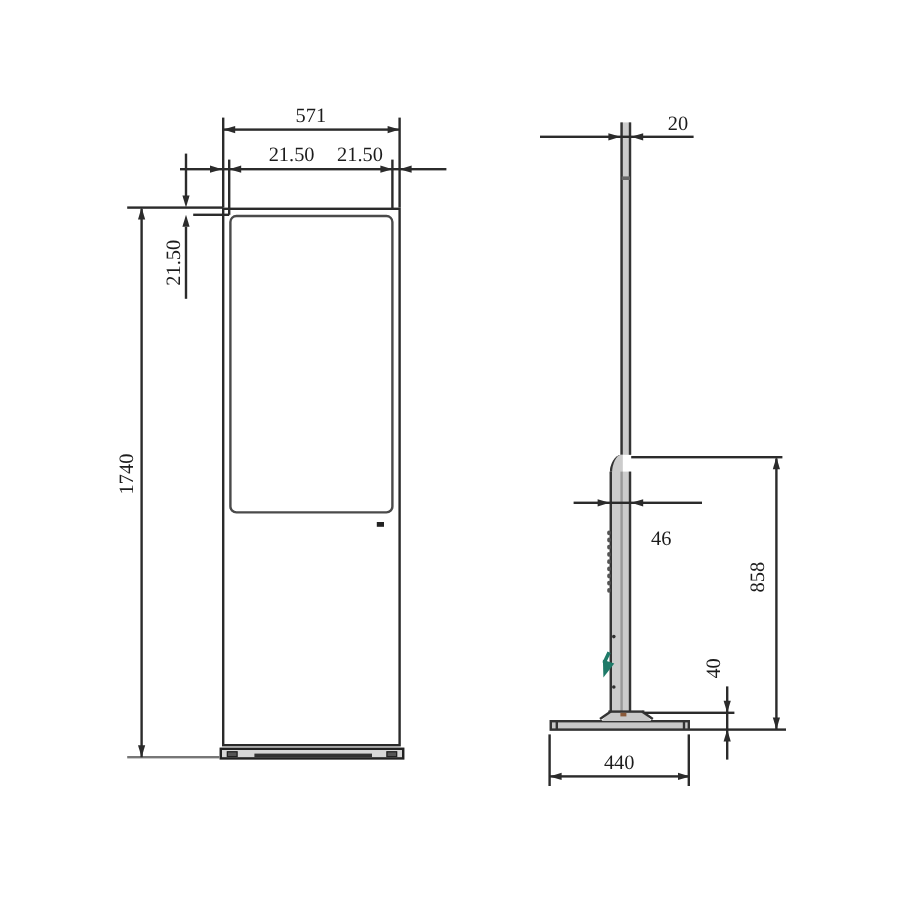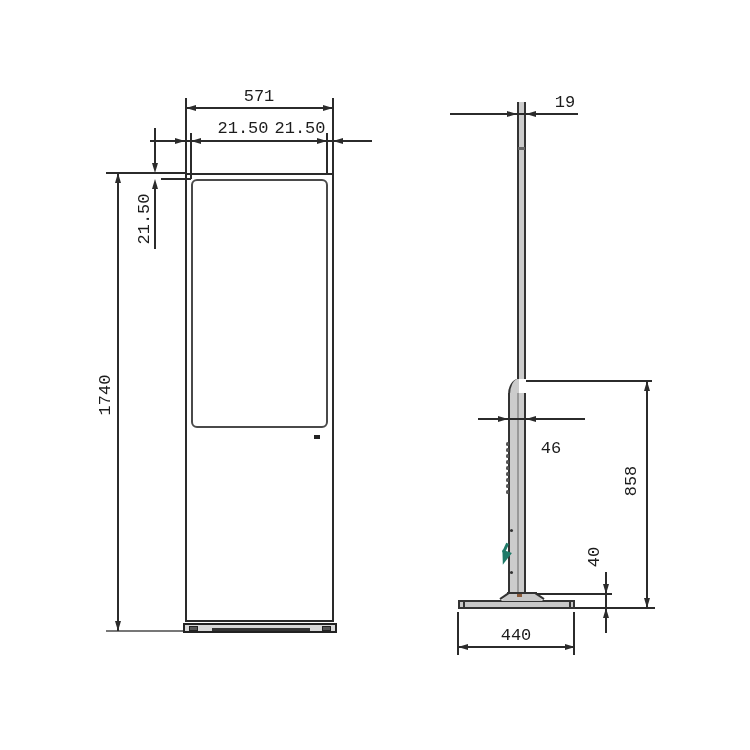--- a/index.html
+++ b/index.html
@@ -1,19 +1,19 @@
 <!DOCTYPE html>
 <html><head>
 <meta charset="utf-8">
 <style>
   :root { --ln: #2b2b2b; }
   html,body { margin:0; padding:0; background:#ffffff; }
   #canvas {
     position:relative; width:676px; height:750px; background:#fff;
-    font-family:Liberation Mono, monospace; overflow:hidden;border-radius:20px;
+    font-family:Liberation Serif, serif; overflow:hidden;border-radius:20px;
   }
   .ln  { position:absolute; background:var(--ln); }
   .thin{ position:absolute; background:#555; }
   .ar  { position:absolute; width:0; height:0; }
   .ar.r{ border-top:3px solid transparent; border-bottom:3px solid transparent; border-left:10px solid var(--ln); }
   .ar.l{ border-top:3px solid transparent; border-bottom:3px solid transparent; border-right:10px solid var(--ln); }
   .ar.u{ border-left:3px solid transparent; border-right:3px solid transparent; border-bottom:10px solid var(--ln); }
   .ar.d{ border-left:3px solid transparent; border-right:3px solid transparent; border-top:10px solid var(--ln); }
   .dim { position:absolute; font-size:17px; color:#1c1c1c; text-align:center; white-space:nowrap; line-height:18px; }
   .rot { transform:rotate(-90deg); transform-origin:center center; height:18px; }
@@ -93,21 +93,21 @@
   <div style="position:absolute; left:501px; top:593px; width:42px; height:8px; background:#c8c8c8; clip-path:polygon(0% 100%, 18% 0%, 82% 0%, 100% 100%);"></div>
   <div class="ln" style="left:507px; top:592px; width:30px; height:2px; background:#333;"></div>
   <div class="ln" style="left:499px; top:595px; width:11px; height:2px; background:#333; transform:rotate(-35deg);"></div>
   <div class="ln" style="left:534px; top:595px; width:11px; height:2px; background:#333; transform:rotate(35deg);"></div>
   <div style="position:absolute; left:517px; top:594px; width:5px; height:3px; background:#8a5a3a;"></div>
   <div class="ln" style="left:575px; top:607px; width:80px; height:2px;"></div>
 
   <div class="ln" style="left:450px; top:113px; width:128px; height:2px;"></div>
   <div class="ar r" style="left:507px; top:111px;"></div>
   <div class="ar l" style="left:526px; top:111px;"></div>
-  <span class="dim" style="left:550px; top:94px; width:30px;">19</span>
+  <span class="dim" style="left:550px; top:94px; width:30px;">20</span>
 
   <div class="ln" style="left:478px; top:418px; width:107px; height:2px;"></div>
   <div class="ar r" style="left:498px; top:416px;"></div>
   <div class="ar l" style="left:526px; top:416px;"></div>
   <span class="dim" style="left:536px; top:399px; width:30px;margin-top:41px;">46</span>
 
   <div class="ln" style="left:526px; top:380px; width:126px; height:2px;"></div>
   <div class="ln" style="left:646px; top:382px; width:2px; height:226px;"></div>
   <div class="ar u" style="left:644px; top:381px;"></div>
   <div class="ar d" style="left:644px; top:598px;"></div>

